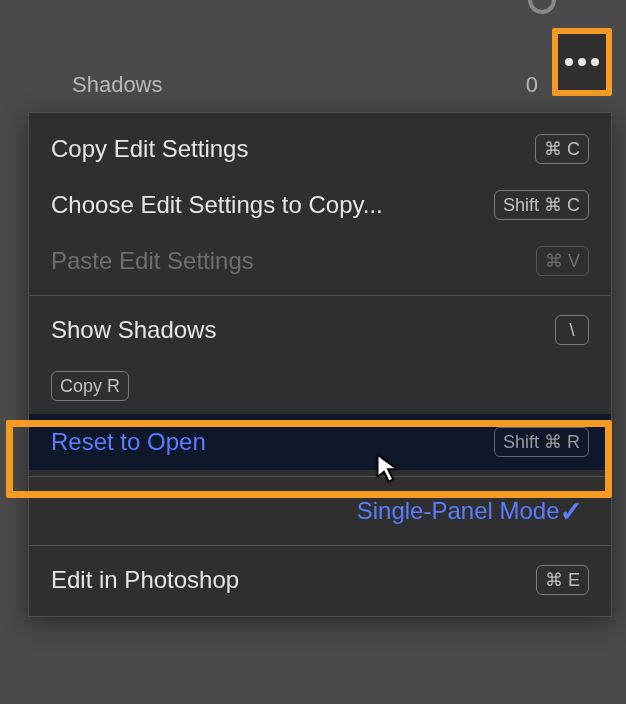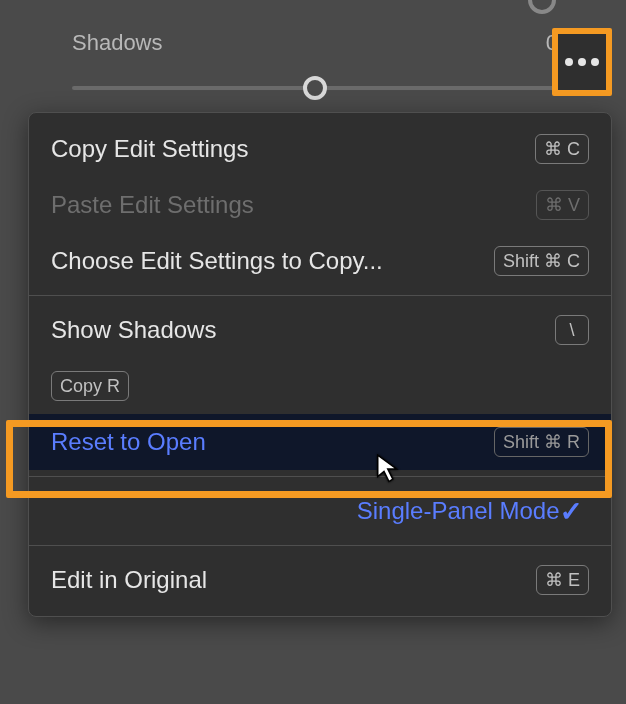--- a/index.html
+++ b/index.html
@@ -7,22 +7,23 @@
   body {
     background: #4a4a4a;
     font-family: -apple-system, BlinkMacSystemFont, "Segoe UI", Helvetica, Arial, sans-serif;
     position: relative;
     color: #ddd;
   }
 
   
   .slider-panel {
     position: relative;
-    padding: 20px 36px 0 40px;
+    padding: 20px 56px 0 40px;
     height: 96px;
+    margin-top: 42px;
   }
   .slider-row {
     display: flex;
     align-items: center;
     justify-content: space-between;
     margin: 10px 32px 0 32px;
   }
   .slider-label { color: #b8b8b8; font-size: 22px; font-weight: 400; }
   .slider-value { color: #b8b8b8; font-size: 22px; font-weight: 400; }
   .slider-track-wrap { position: relative; margin: 14px 32px 0 32px; height: 40px; }
@@ -72,21 +73,21 @@
   .ellipsis-dots span {
     width: 8px; height: 8px; background: #e6e6e6; border-radius: 50%;
   }
 
   
   .menu {
     position: absolute;
     left: 28px; right: 14px; top: 112px;
     background: #2f2f2f;
     border: 1px solid #4f4f4f;
-    border-radius: 8px;
+    border-radius: 0;
     box-shadow: 0 6px 24px rgba(0,0,0,.45);
     padding: 8px 0;
   }
   .menu-item {
     display: flex;
     align-items: center;
     justify-content: space-between;
     padding: 12px 22px;
     font-size: 24px;
     color: #e6e6e6;
@@ -163,30 +164,30 @@
   </div>
 </div>
 
 <div class="menu">
 
   <div class="menu-item">
     <span>Copy Edit Settings</span>
     <span class="kbd">⌘ C</span>
   </div>
 
+  <div class="menu-item">
+    <span>Choose Edit Settings to Copy...</span>
+    <span class="kbd">Shift ⌘ C</span>
+  </div>
+
   <div class="menu-item disabled">
     <span>Paste Edit Settings</span>
     <span class="kbd disabled">⌘ V</span>
   </div>
 
-  <div class="menu-item">
-    <span>Choose Edit Settings to Copy...</span>
-    <span class="kbd">Shift ⌘ C</span>
-  </div>
-
   <div class="divider"></div>
 
   <div class="menu-item">
     <span>Show Shadows</span>
     <span class="kbd">\</span>
   </div>
 
   <div class="menu-item">
     <span class="kbd">Copy R</span>
   </div>
@@ -200,21 +201,21 @@
 
 
   <div class="menu-item highlighted">
     <span>Single-Panel Mode</span>
     <span class="checkmark">✓</span>
   </div>
 
   <div class="divider"></div>
 
   <div class="menu-item">
-    <span>Edit in Original</span>
+    <span>Edit in Photoshop</span>
     <span class="kbd">⌘ E</span>
   </div>
 
 </div>
 
 <div class="row-highlight"></div>
 
 <div class="cursor">
   <svg viewBox="0 0 20 24">
     <path d="M1 1 L1 18 L6 14 L10 22 L13 20 L9 12 L16 12 Z" fill="#fff" stroke="#000" stroke-width="1.2"></path>

